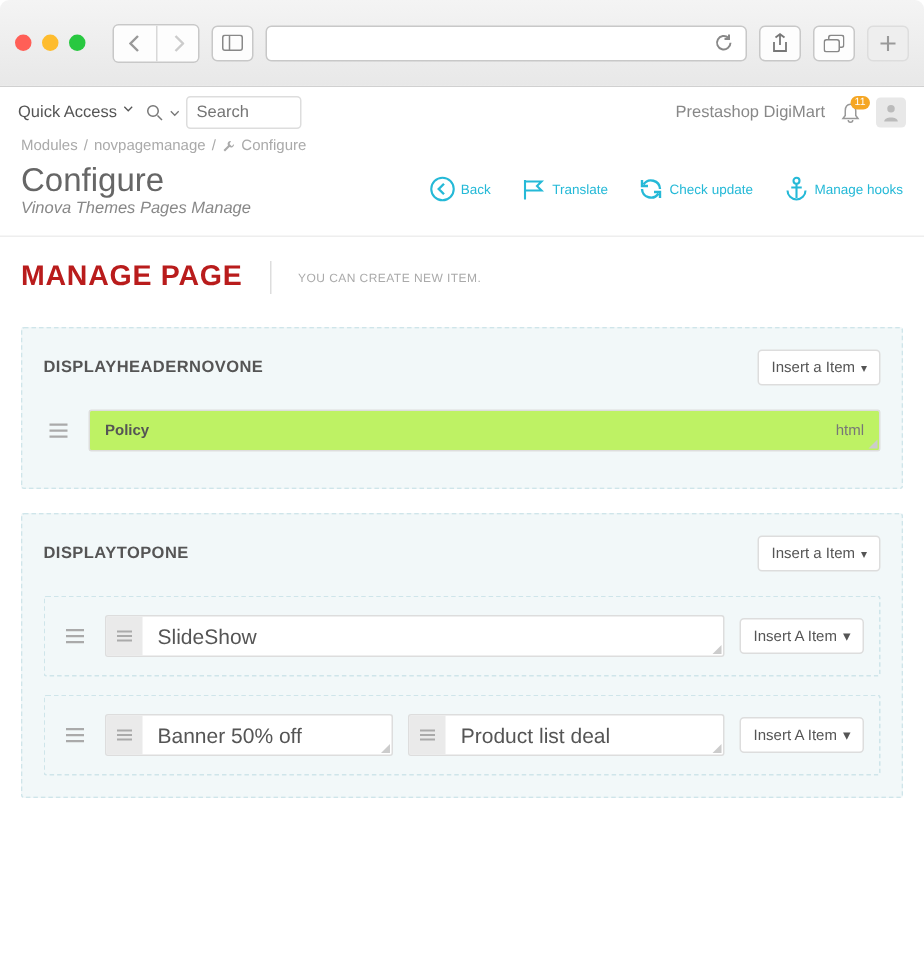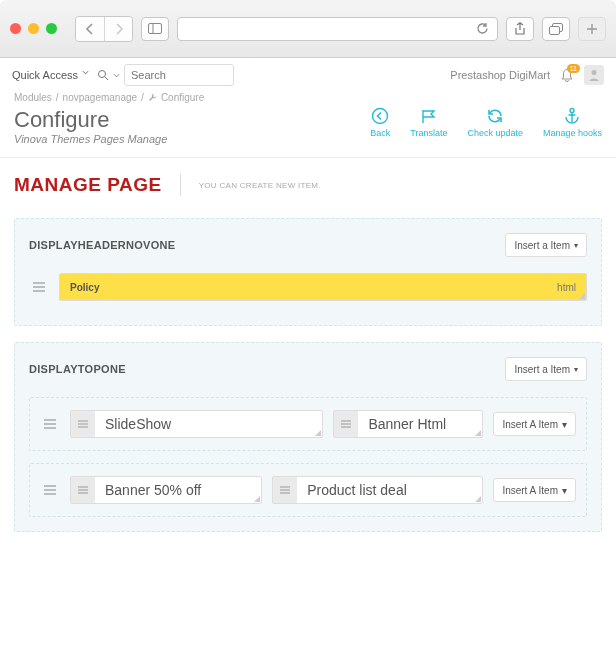--- a/index.html
+++ b/index.html
@@ -17,34 +17,34 @@
 .nav-btn + .nav-btn { border-left: 1px solid #d8d8d8; }
 .icon-btn { width: 28px; height: 24px; border: 1px solid #c8c8c8; border-radius: 4px; display: flex; align-items: center; justify-content: center; background: #fdfdfd; color: #666; }
 .addr-bar { flex: 1; height: 24px; border: 1px solid #c8c8c8; border-radius: 4px; background: #fff; display: flex; align-items: center; justify-content: flex-end; padding: 0 8px; color: #888; }
 .chrome-right { display: flex; gap: 8px; }
 
 
 .admin-bar { display: flex; align-items: center; padding: 6px 12px; gap: 8px; }
 .qa { font-size: 11px; display: flex; align-items: flex-start; gap: 4px; }
 .qa svg { width: 7px; height: 7px; }
 .search-wrap { display: flex; align-items: center; gap: 4px; }
-.search-wrap input { border: 1px solid #ddd; border-radius: 3px; height: 22px; width: 110px; padding: 0 6px; font-size: 11px; }
+.search-wrap input { border: 1px solid #ddd; border-radius: 3px; height: 22px; width: 77px; padding: 0 6px; font-size: 11px; }
 .admin-right { margin-left: auto; display: flex; align-items: center; gap: 10px; font-size: 11px; color: #888; }
 .avatar { width: 20px; height: 20px; border-radius: 3px; background: #e8e8e8; display: flex; align-items: center; justify-content: center; }
 .bell-wrap { position: relative; color: #999; }
 .bell-badge { position: absolute; top: -4px; right: -6px; background: #f5a623; color: #fff; font-size: 7px; border-radius: 6px; padding: 0 3px; line-height: 9px; }
 
 
 .breadcrumbs { padding: 0 14px; font-size: 10px; color: #aaa; display: flex; align-items: center; gap: 4px; }
 .breadcrumbs span { color: #aaa; }
 .page-hdr { display: flex; padding: 4px 14px 12px; border-bottom: 1px solid #eee; }
 .page-title { font-size: 22px; color: #666; font-weight: 400; }
 .page-subtitle { font-size: 11px; color: #888; font-style: italic; }
 .hdr-actions { margin-left: auto; display: flex; gap: 20px; }
-.hdr-act { display: flex; flex-direction: column; align-items: center; gap: 3px; color: #25b9d7; font-size: 9px; }
+.hdr-act { display: flex; flex-direction: row; align-items: center; gap: 3px; color: #25b9d7; font-size: 9px; }
 .hdr-act svg { width: 18px; height: 18px; }
 
 
 .main { padding: 16px 14px 18px; }
 .brand-row { display: flex; align-items: center; gap: 12px; margin-bottom: 22px; }
 .brand-circle { width: 46px; height: 46px; border-radius: 50%; background: #1a9b48; color: #fff; display: flex; align-items: center; justify-content: center; font-size: 8px; font-weight: 700; letter-spacing: 0.5px; }
 .brand-title { font-size: 19px; font-weight: 700; color: #b91c1c; letter-spacing: 0.5px; }
 .brand-divider { width: 1px; height: 22px; background: #ddd; margin: 0 6px; }
 .brand-sub { font-size: 8px; color: #aaa; letter-spacing: 0.3px; }
 
@@ -52,21 +52,21 @@
 .hook-panel { border: 1px dashed #cfe5ea; background: #f2f8f9; border-radius: 2px; padding: 14px; margin-bottom: 16px; }
 .hook-hdr { display: flex; align-items: center; margin-bottom: 16px; }
 .hook-name { font-size: 11px; font-weight: 700; color: #555; letter-spacing: 0.3px; }
 .insert-btn { margin-left: auto; background: #fff; border: 1px solid #ddd; border-radius: 3px; height: 24px; padding: 0 8px; display: flex; align-items: center; gap: 4px; font-size: 10px; color: #555; }
 .insert-btn .caret { font-size: 8px; }
 
 
 .item-row { display: flex; align-items: center; gap: 10px; margin-bottom: 10px; }
 .drag { width: 20px; height: 20px; display: flex; align-items: center; justify-content: center; color: #aaa; flex-shrink: 0; }
 .drag svg { width: 14px; height: 12px; }
-.item-box { background: #fde047; border: 1px solid #ddd; border-radius: 2px; height: 28px; flex: 1; display: flex; align-items: center; padding: 0 10px 0 0; position: relative; }
+.item-box { background: #bef264; border: 1px solid #ddd; border-radius: 2px; height: 28px; flex: 1; display: flex; align-items: center; padding: 0 10px 0 0; position: relative; }
 .item-box-corner::after { content: ""; position: absolute; right: 1px; bottom: 1px; width: 0; height: 0; border-left: 6px solid transparent; border-bottom: 6px solid #ccc; }
 .item-label { font-size: 10px; color: #555; font-weight: 600; margin-left: 10px; }
 .item-type { font-size: 10px; color: #777; margin-left: auto; }
 
 
 .row-group { border: 1px dashed #cfe5ea; background: #f2f8f9; border-radius: 2px; padding: 12px 10px; margin-bottom: 12px; display: flex; align-items: center; gap: 10px; }
 .row-group:last-child { margin-bottom: 0; }
 .subitem { background: #fff; border: 1px solid #ddd; border-radius: 2px; height: 28px; display: flex; align-items: center; position: relative; }
 .subitem-handle { width: 24px; height: 100%; background: #eaeaea; display: flex; align-items: center; justify-content: center; color: #aaa; }
 .subitem-handle svg { width: 12px; height: 10px; }
@@ -263,30 +263,20 @@
       <div class="subitem" style="flex:1">
         <div class="subitem-handle">
           <svg viewBox="0 0 12 10">
               <line x1="1" y1="2" x2="11" y2="2" stroke="#aaa" stroke-width="1.3"></line>
               <line x1="1" y1="5" x2="11" y2="5" stroke="#aaa" stroke-width="1.3"></line>
               <line x1="1" y1="8" x2="11" y2="8" stroke="#aaa" stroke-width="1.3"></line>
             </svg>
         </div>
         <span class="subitem-label">SlideShow</span>
       </div>
-      <div class="subitem" style="width:150px">
-        <div class="subitem-handle">
-          <svg viewBox="0 0 12 10">
-              <line x1="1" y1="2" x2="11" y2="2" stroke="#aaa" stroke-width="1.3"></line>
-              <line x1="1" y1="5" x2="11" y2="5" stroke="#aaa" stroke-width="1.3"></line>
-              <line x1="1" y1="8" x2="11" y2="8" stroke="#aaa" stroke-width="1.3"></line>
-            </svg>
-        </div>
-        <span class="subitem-label">Banner Html</span>
-      </div>
       <div class="insert-sm">
         <span>Insert A Item</span>
         <span class="caret">▾</span>
       </div>
     </div>
 
     <div class="row-group">
       <div class="drag">
         <svg viewBox="0 0 14 12">
             <line x1="1" y1="2" x2="13" y2="2" stroke="#aaa" stroke-width="1.5"></line>

